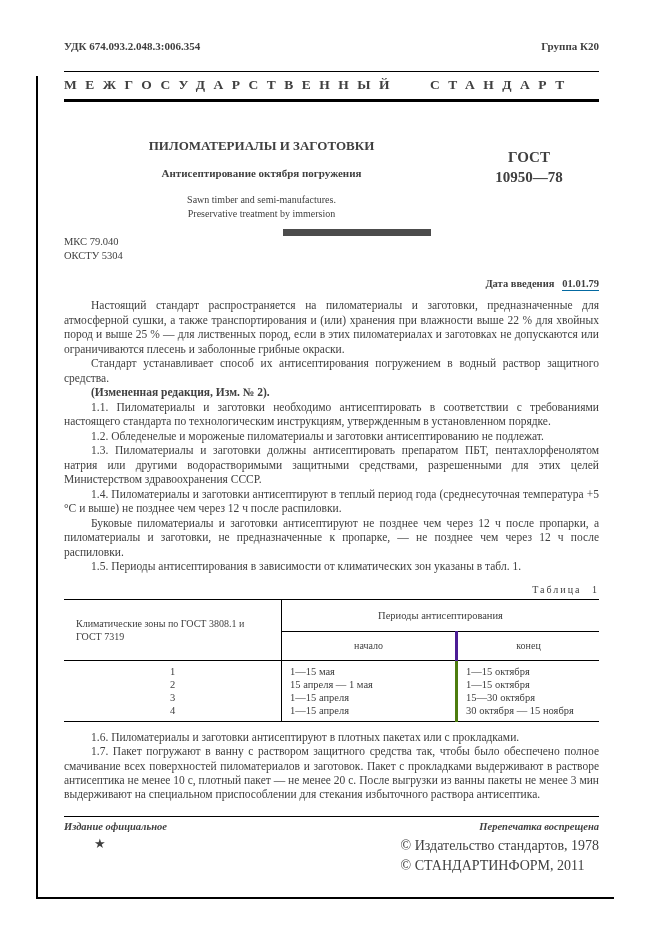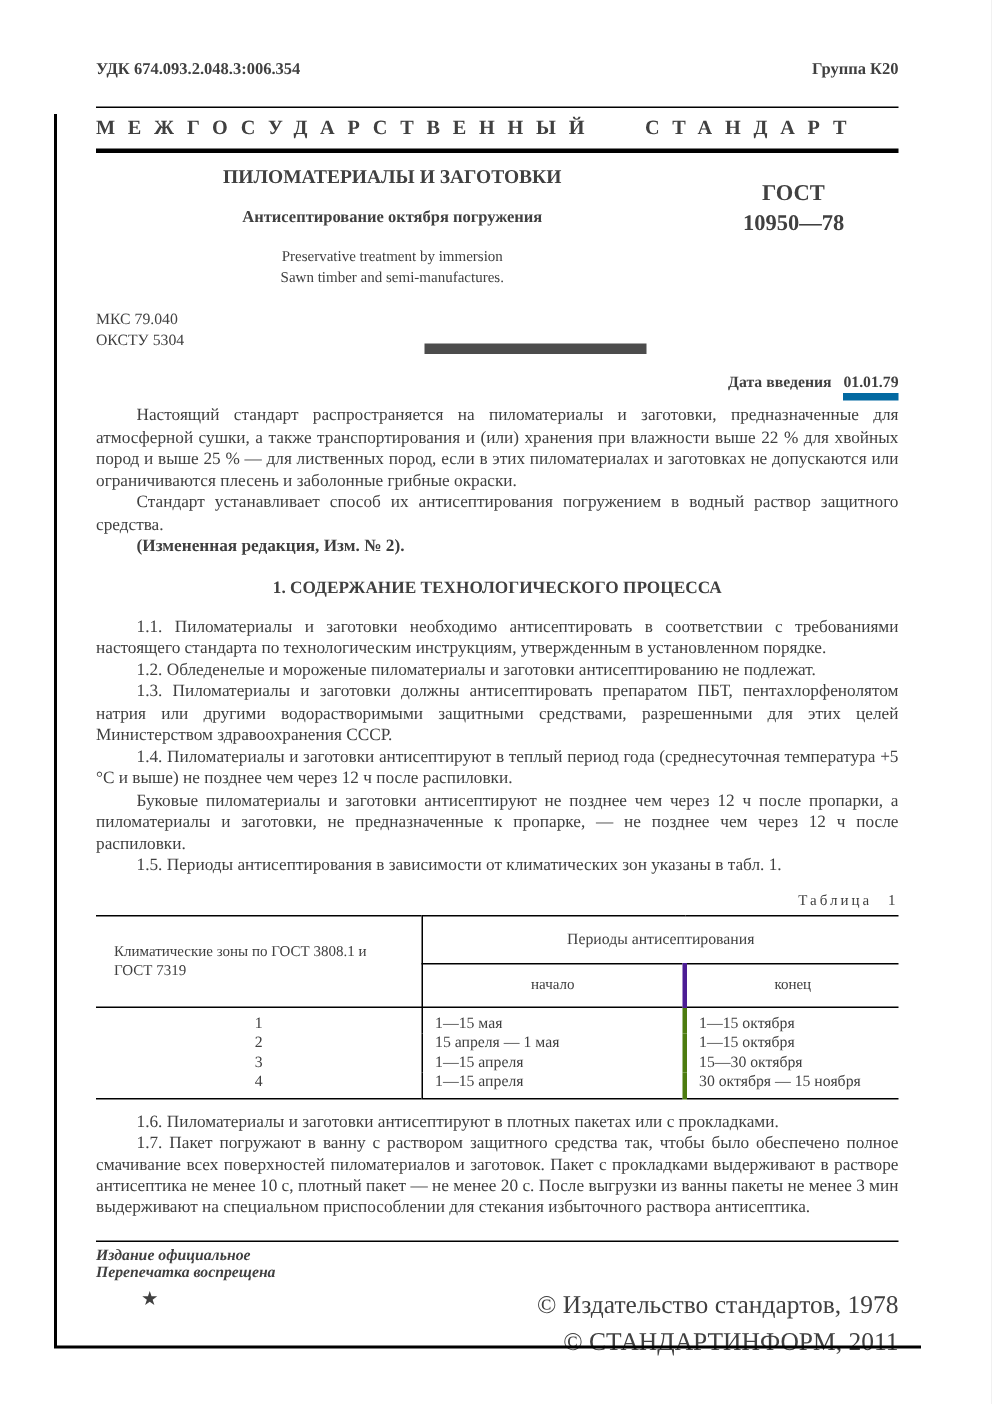--- a/index.html
+++ b/index.html
@@ -18,35 +18,35 @@
 
   .rule-thin  { border-top:1.5px solid #000; margin-top:19px; }
   .rule-thick { border-top:3px solid #000; }
   .standard-type {
     font-weight:bold; font-size:13.5px;
     letter-spacing:8.5px; word-spacing:20px;
     white-space:nowrap; overflow:hidden;
     padding:5px 0 6px 0;
   }
 
-  .title-area { display:flex; margin-top:8px; }
+  .title-area { display:flex; margin-top:36px; }
   .title-center { flex:1; text-align:center; }
   .doc-title { font-weight:bold; font-size:13px; }
   .doc-subtitle { font-weight:bold; font-size:11px; margin-top:13px; }
   .doc-en { font-size:10px; margin-top:14px; line-height:1.35; }
   .gost-box { width:140px; text-align:center; font-weight:bold; font-size:15px; line-height:1.3; padding-top:10px; }
 
   .codes { margin-top:15px; font-size:10.5px; line-height:1.35; }
 
   .scan-bar { position:absolute; left:283px; top:229px; width:148px; height:7px; background:#4c4c4c; }
   .scan-left { position:absolute; left:36px; top:76px; width:2px; height:822px; background:#000; }
   .scan-bottom { position:absolute; left:36px; top:897px; width:578px; height:2px; background:#000; }
 
   .date-line { text-align:right; font-weight:bold; font-size:10.5px; margin-top:15px; }
-  .date-line .date-value { border-bottom:5px solid #0369a1; padding-bottom:1px; }
+  .date-line .date-value { border-bottom:1px solid #0369a1; padding-bottom:1px; }
 
   p.body-p { font-size:11.5px; line-height:1.26; text-align:justify; text-indent:27px; margin:0; }
   p.first { margin-top:9px; }
   p.bold { font-weight:bold; }
 
   .section-heading { text-align:center; font-weight:bold; font-size:11.5px; margin:14px 0 13px 0; }
 
   .table-caption { text-align:right; font-size:10px; letter-spacing:2px; word-spacing:6px; margin:10px 0 4px 0; }
 
   table.gost { width:100%; border-collapse:collapse; font-size:10.5px; border-top:1.2px solid #000; border-bottom:1.2px solid #000; }
@@ -57,24 +57,24 @@
   td.sh-start { border-right:3px solid #4c1d95; width:173px; }
   tr.body td { padding:1px 8px; }
   tr.body td.zone { border-right:1px solid #000; text-align:center; padding:1px 0; }
   tr.body td.start { border-right:3px solid #4d7c0f; }
   tr.body.rfirst td { padding-top:5px; }
   tr.body.rlast td { padding-bottom:5px; }
 
   p.after-table { margin-top:8px; }
 
   .footer-rule { border-top:1.5px solid #000; margin-top:14px; }
-  .footer-row { display:flex; justify-content:space-between; font-weight:bold; font-style:italic; font-size:10.5px; margin-top:4px;flex-direction:column; }
+  .footer-row { display:flex; justify-content:space-between; font-weight:bold; font-style:italic; font-size:10.5px; margin-top:4px; }
   .star-copy-row { display:flex; justify-content:space-between; margin-top:4px; }
   .star { font-size:13px; margin-left:30px; font-style:normal; }
-  .copyrights { text-align:right; font-size:17px; line-height:1.45;margin-left:40px; }
+  .copyrights { text-align:left; font-size:14px; line-height:1.45;margin-left:40px; }
 </style>
 </head>
 <body>
 
 <div class="page">
   <div class="scan-left"></div>
   <div class="scan-bottom"></div>
   <div class="scan-bar"></div>
 
   <div class="content">
@@ -86,22 +86,22 @@
 
     <div class="rule-thin"></div>
     <div class="standard-type">МЕЖГОСУДАРСТВЕННЫЙ СТАНДАРТ</div>
     <div class="rule-thick"></div>
 
     <div class="title-area">
       <div class="title-center">
         <div class="doc-title">ПИЛОМАТЕРИАЛЫ И ЗАГОТОВКИ</div>
         <div class="doc-subtitle">Антисептирование октября погружения</div>
         <div class="doc-en">
+          <div>Sawn timber and semi-manufactures.</div>
           <div>Preservative treatment by immersion</div>
-          <div>Sawn timber and semi-manufactures.</div>
         </div>
       </div>
       <div class="gost-box">
         <div>ГОСТ</div>
         <div>10950—78</div>
       </div>
     </div>
 
     <div class="codes">
       <div>МКС 79.040</div>
@@ -111,21 +111,20 @@
     <div class="date-line">
       <span>Дата введения</span>
       <span>&nbsp;</span>
       <span class="date-value">01.01.79</span>
     </div>
 
     <p class="body-p first">Настоящий стандарт распространяется на пиломатериалы и заготовки, предназначенные для атмосферной сушки, а также транспортирования и (или) хранения при влажности выше 22 % для хвойных пород и выше 25 % — для лиственных пород, если в этих пиломатериалах и заготовках не допускаются или ограничиваются плесень и заболонные грибные окраски.</p>
     <p class="body-p">Стандарт устанавливает способ их антисептирования погружением в водный раствор защитного средства.</p>
     <p class="body-p bold">(Измененная редакция, Изм. № 2).</p>
 
-    <div class="section-heading">1.  СОДЕРЖАНИЕ ТЕХНОЛОГИЧЕСКОГО ПРОЦЕССА</div>
 
     <p class="body-p">1.1.  Пиломатериалы и заготовки необходимо антисептировать в соответствии с требованиями настоящего стандарта по технологическим инструкциям, утвержденным в установленном порядке.</p>
     <p class="body-p">1.2.  Обледенелые и мороженые пиломатериалы и заготовки антисептированию не подлежат.</p>
     <p class="body-p">1.3.  Пиломатериалы и заготовки должны антисептировать препаратом ПБТ, пентахлорфенолятом натрия или другими водорастворимыми защитными средствами, разрешенными для этих целей Министерством здравоохранения СССР.</p>
     <p class="body-p">1.4.  Пиломатериалы и заготовки антисептируют в теплый период года (среднесуточная температура +5 °С и выше) не позднее чем через 12 ч после распиловки.</p>
     <p class="body-p">Буковые пиломатериалы и заготовки антисептируют не позднее чем через 12 ч после пропарки, а пиломатериалы и заготовки, не предназначенные к пропарке, — не позднее чем через 12 ч после распиловки.</p>
     <p class="body-p">1.5.  Периоды антисептирования в зависимости от климатических зон указаны в табл. 1.</p>
 
     <div class="table-caption">Таблица 1</div>
 

